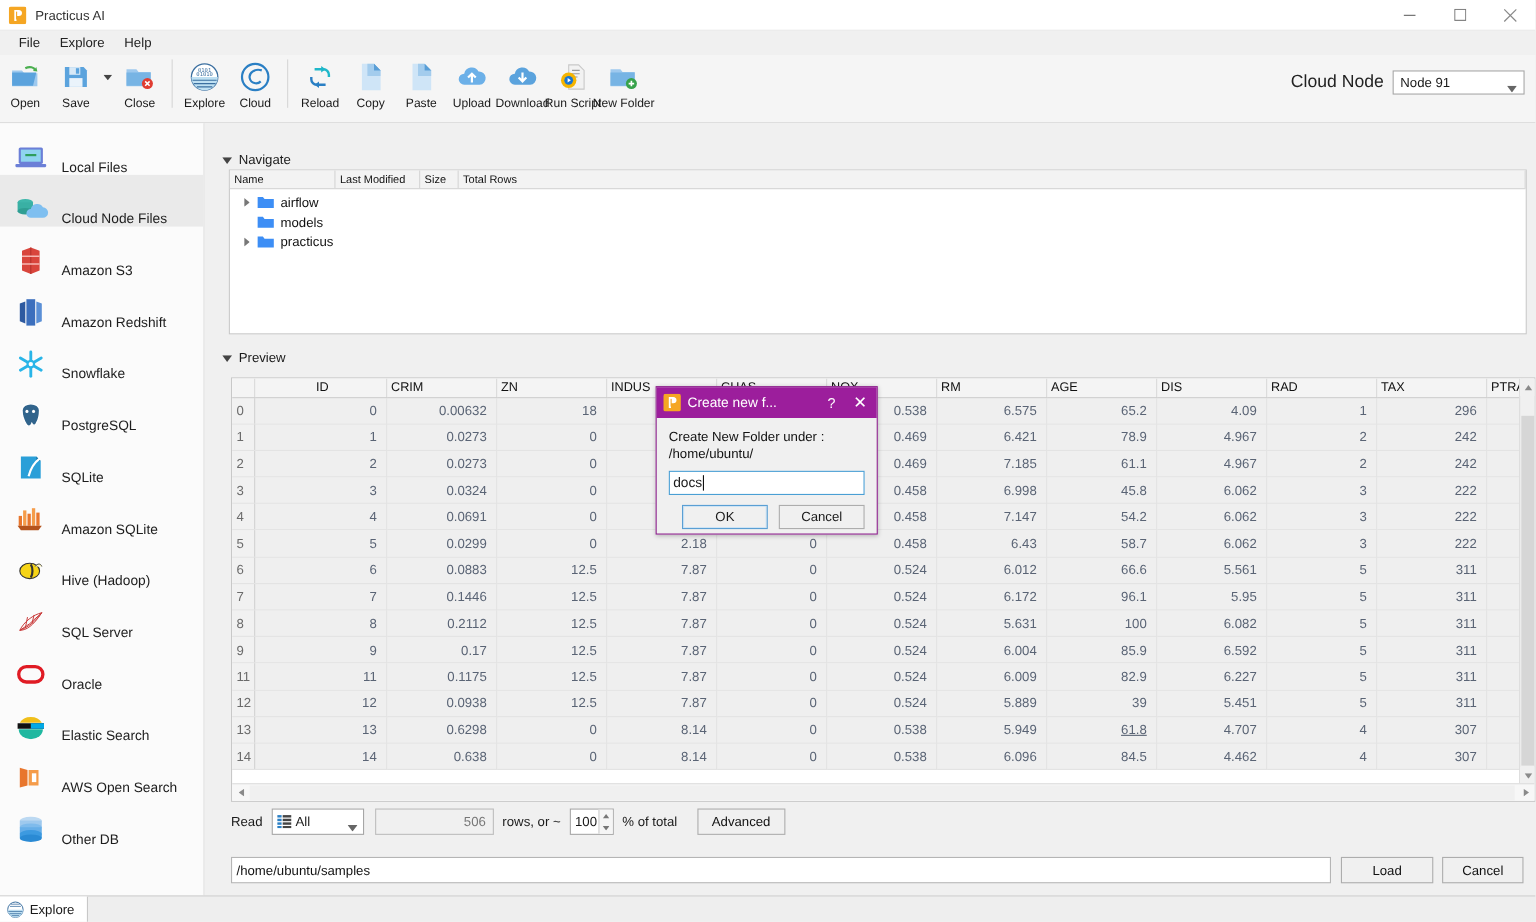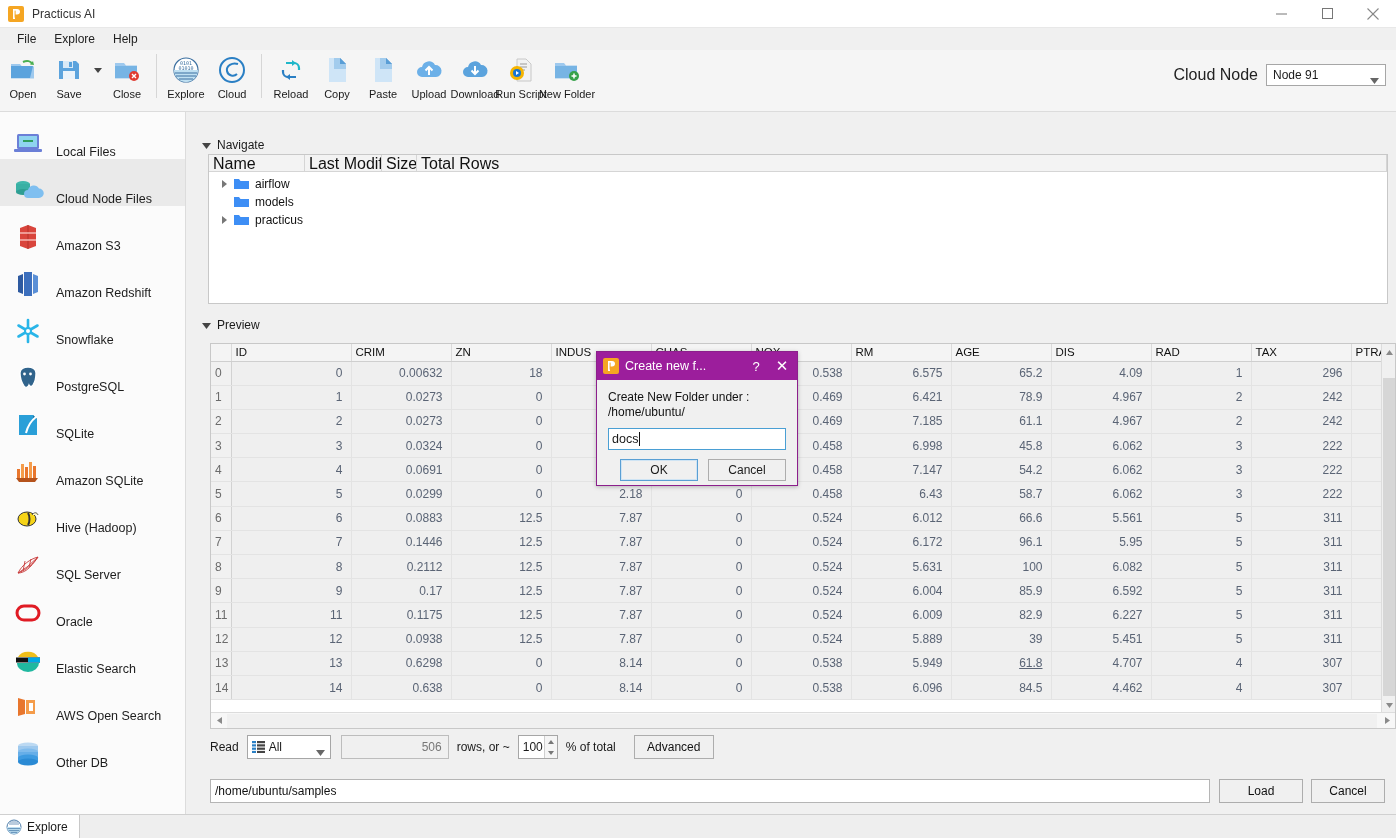--- a/index.html
+++ b/index.html
@@ -77,21 +77,21 @@
   .section-hdr { display:flex; align-items:center; height:22px; padding-left:8px; }
   .section-hdr .tri { margin-right:6px; }
   .section-hdr .t { font-size:12px; color:#1a1a1a; }
 
   .navbox {
     position:absolute; left:22px; top:42px; width:1180px; height:150px;
     background:#fff; border:1px solid #c8c8c8;
   }
   .nav-head { display:flex; height:17px; background:#f3f3f3; border-bottom:1px solid #d5d5d5; }
   .nav-head .c {
-    font-size:16px; color:#111; padding-left:4px; line-height:17px;
+    font-size:10px; color:#111; padding-left:4px; line-height:17px;
     border-right:1px solid #d5d5d5; overflow:hidden; white-space:nowrap;
   }
   .nav-row { display:flex; align-items:center; height:18px; padding-left:8px; }
   .nav-row .arw { width:14px; display:flex; justify-content:center; }
   .nav-row .fld { width:20px; display:flex; justify-content:center; margin-right:4px;}
   .nav-row .nm { font-size:12px; color:#111; }
 
   
   .prev-hdr { position:absolute; left:8px; top:202px; }
   .tablewrap {
@@ -99,21 +99,21 @@
     background:#fff; border:1px solid #c8c8c8; overflow:hidden;
   }
   .tbl { position:absolute; left:0; top:0; width:1172px; }
   table.grid { border-collapse:collapse; table-layout:fixed; width:1172px; }
   table.grid th {
     height:17px; background:#f4f4f4; font-weight:normal; font-size:11.5px;
     color:#111; text-align:left; padding:0 0 0 4px;
     border-right:1px solid #dadada; border-bottom:1px solid #cfcfcf;
   }
   table.grid th.idx { width:20px; padding:0; }
-  table.grid th.c0 { }
+  table.grid th.c0 { text-align:center; }
   table.grid td {
     height:24.2px; font-size:12px; color:#5a6475; text-align:right;
     padding:0 8px 0 0; background:#efefef;
     border-right:1px solid #e3e3e3; border-bottom:1px solid #e3e3e3;
   }
   table.grid td.rowhdr {
     width:20px; background:#f1f1f1; color:#6b6b6b; text-align:left; padding-left:4px;
     border-right:1px solid #d2d2d2;
   }
   .vscroll { position:absolute; right:0; top:0; width:14px; height:369px; background:#f0f0f0; border-left:1px solid #dcdcdc;}

